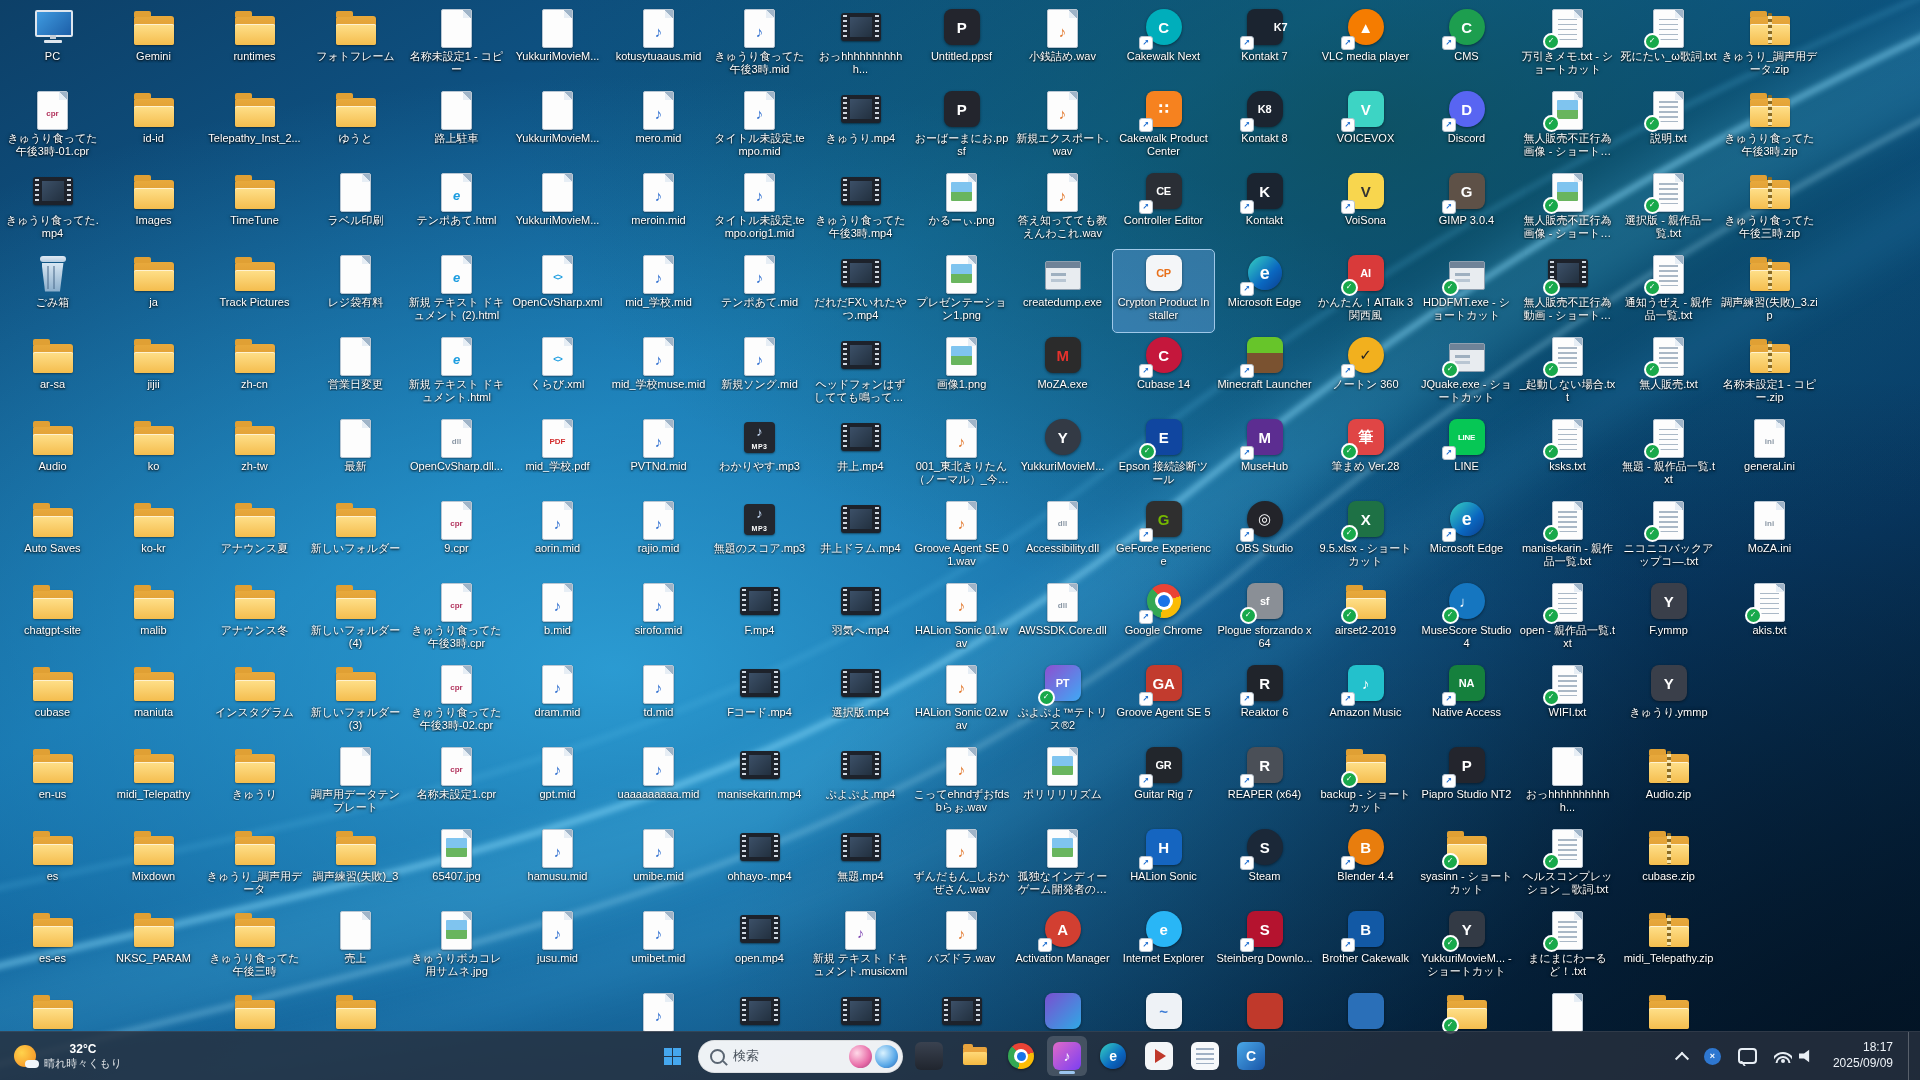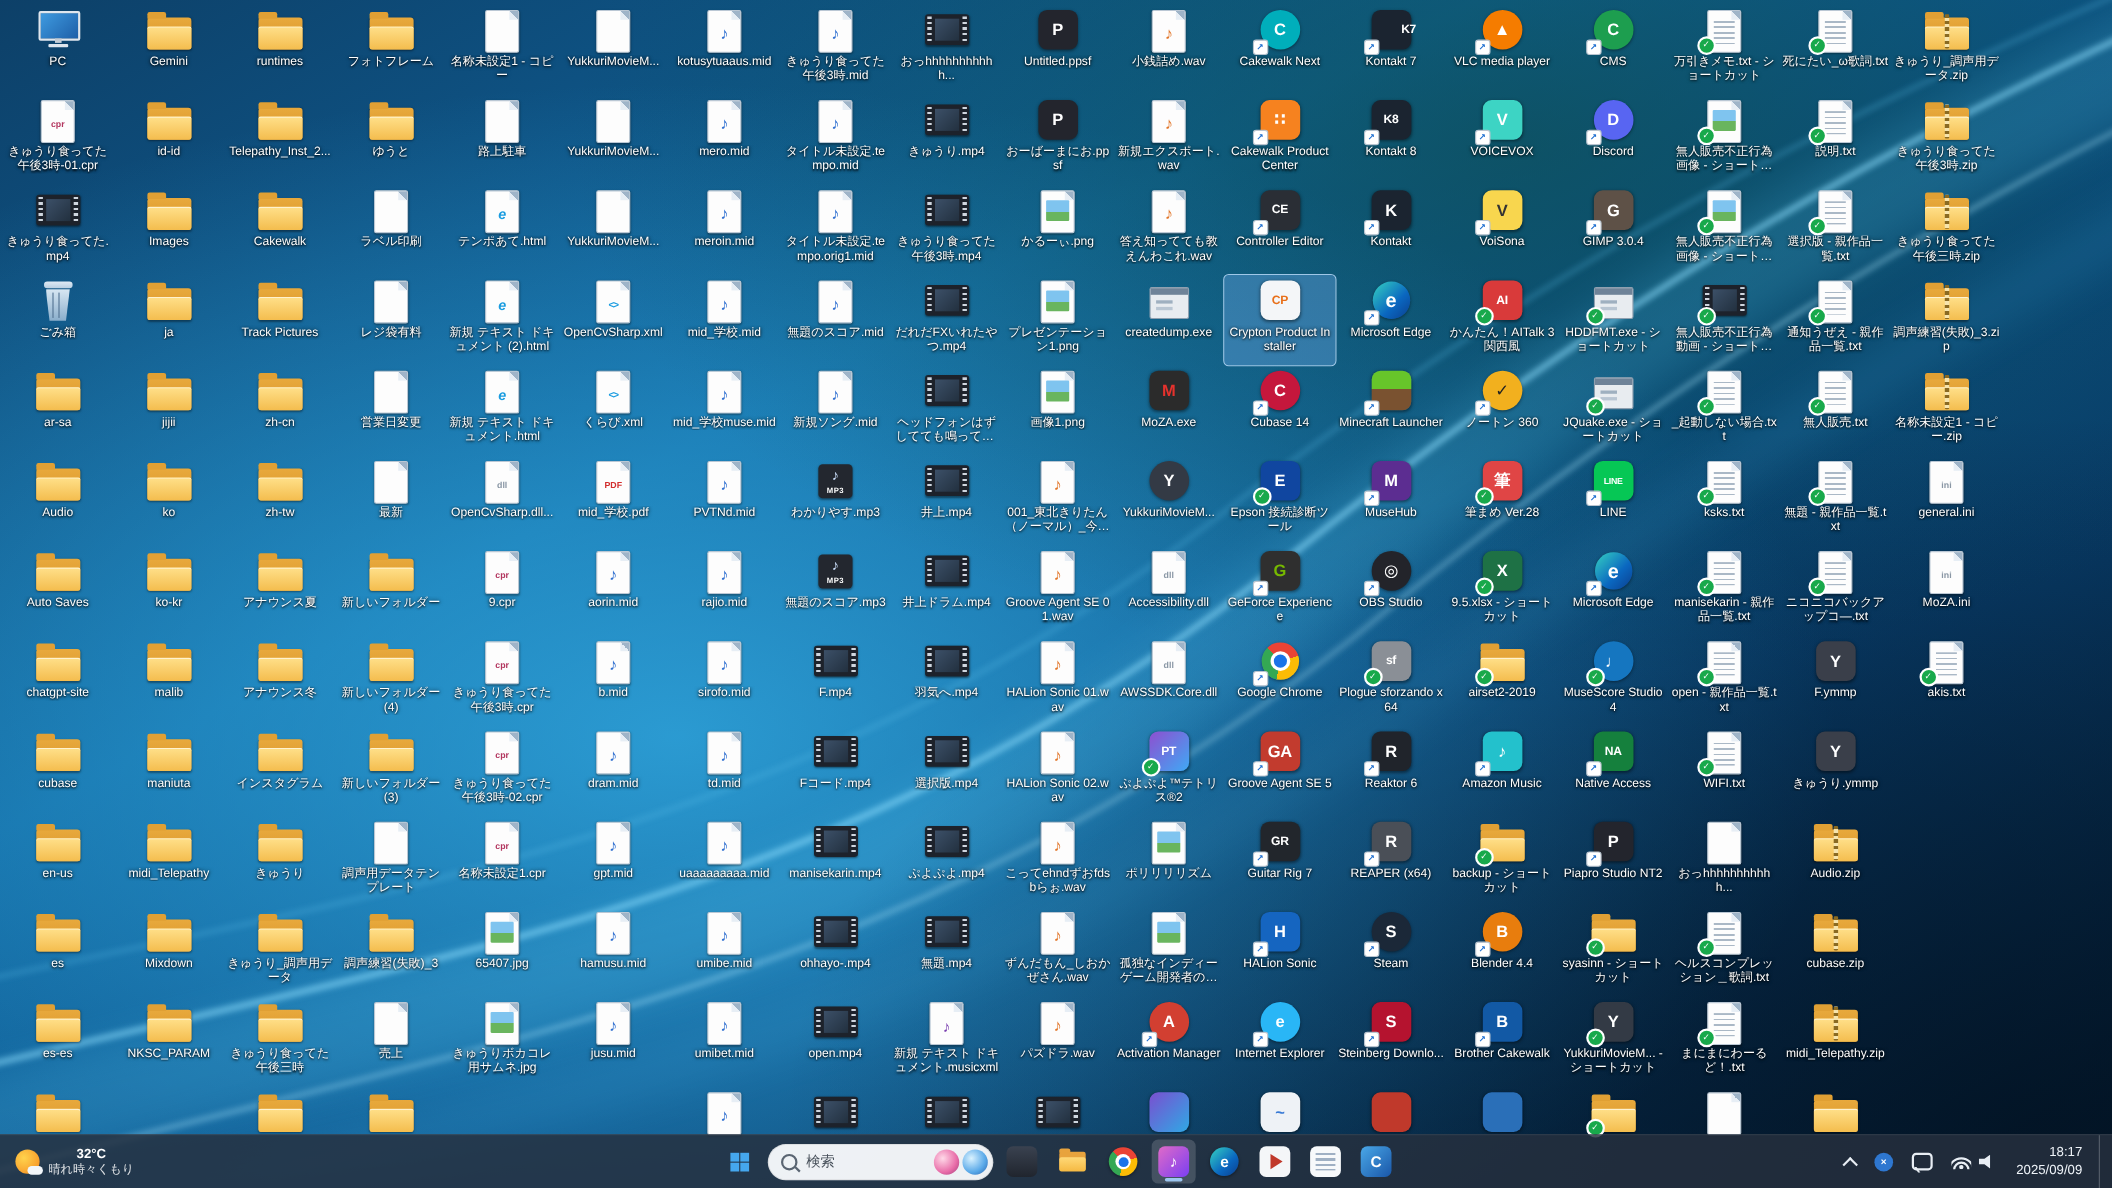--- a/index.html
+++ b/index.html
@@ -459,21 +459,21 @@
         <div class="art">
           <div class="shape-app" style="background: rgb(246, 130, 31);">
             <span class="ag" style="font-size: 15px;">∷</span>
           </div>
           <i class="badge-arrow">↗</i>
         </div>
         <div class="label">Cakewalk Product Center</div>
       </div>
       <div class="cell icon-cell">
         <div class="art">
-          <div class="shape-app" style="background: rgb(27, 36, 48);">
+          <div class="shape-app" style="background: rgb(27, 36, 48); border-radius: 14px;">
             <span class="ag" style="font-size: 11px;">K8</span>
           </div>
           <i class="badge-arrow">↗</i>
         </div>
         <div class="label">Kontakt 8</div>
       </div>
       <div class="cell icon-cell">
         <div class="art">
           <div class="shape-app" style="background: rgb(61, 212, 196);">
             <span class="ag" style="font-size: 15px;">V</span>
@@ -528,21 +528,21 @@
       <div class="cell icon-cell">
         <div class="art">
           <div class="shape-folder"></div>
         </div>
         <div class="label">Images</div>
       </div>
       <div class="cell icon-cell">
         <div class="art">
           <div class="shape-folder"></div>
         </div>
-        <div class="label">Cakewalk</div>
+        <div class="label">TimeTune</div>
       </div>
       <div class="cell icon-cell">
         <div class="art">
           <div class="shape-file"></div>
         </div>
         <div class="label">ラベル印刷</div>
       </div>
       <div class="cell icon-cell">
         <div class="art">
           <div class="shape-file">
@@ -708,21 +708,21 @@
           </div>
         </div>
         <div class="label">mid_学校.mid</div>
       </div>
       <div class="cell icon-cell">
         <div class="art">
           <div class="shape-file">
             <span class="g g-mid">♪</span>
           </div>
         </div>
-        <div class="label">無題のスコア.mid</div>
+        <div class="label">テンポあて.mid</div>
       </div>
       <div class="cell icon-cell">
         <div class="art">
           <div class="shape-video">
             <i class="film-strip"></i>
           </div>
         </div>
         <div class="label">だれだFXいれたやつ.mp4</div>
       </div>
       <div class="cell icon-cell">

